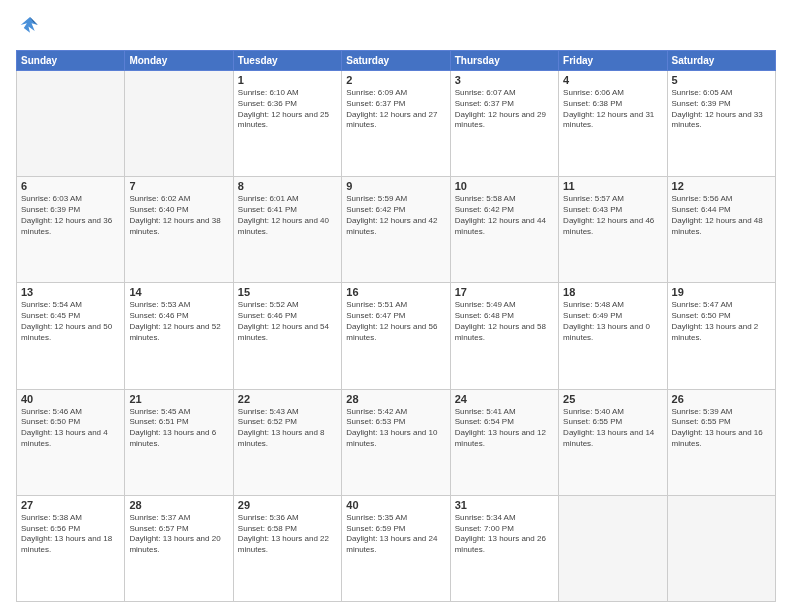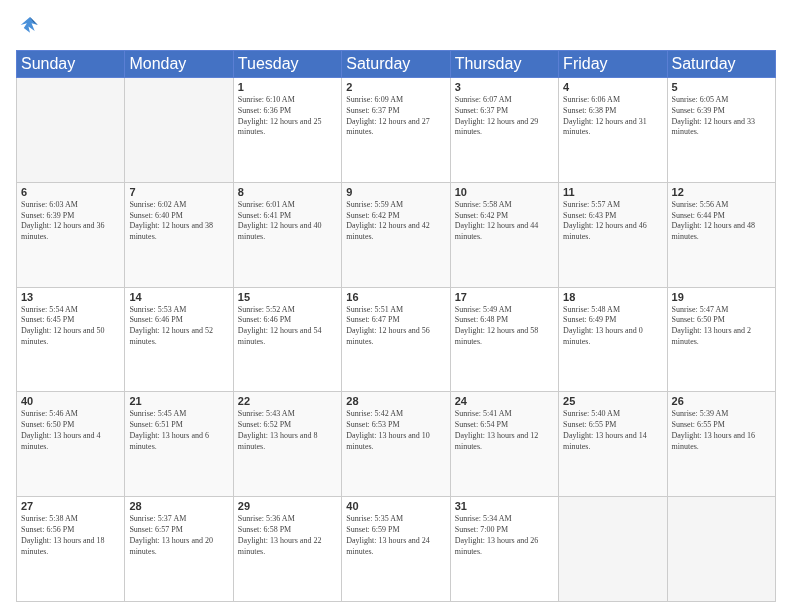--- a/index.html
+++ b/index.html
@@ -58,22 +58,22 @@
     .calendar {
       flex: 1;
       border: 1px solid #ccc;
       border-collapse: collapse;
       width: 100%;
       table-layout: fixed;
     }
     .calendar th {
       background: #4472c4;
       color: #fff;
-      font-size: 16px;
-      font-weight: normal;
+      font-size: 10px;
+      font-weight: bold;
       padding: 4px 4px;
       text-align: left;
       border: 1px solid #5a7fd4;
     }
     .calendar td {
       border: 1px solid #ccc;
       vertical-align: top;
       padding: 3px 4px;
       font-size: 8.5px;
       color: #333;
@@ -90,21 +90,20 @@
       font-size: 11px;
       font-weight: bold;
       color: #333;
       display: block;
       margin-bottom: 2px;
     }
     .cell-text {
       font-size: 8px;
       color: #444;
       line-height: 1.35;
-      font-family: Liberation Serif, serif;
     }
     table {
       width: 100%;
       border-collapse: collapse;
     }
   </style>
 </head>
 <body>
 
 <div class="page">

